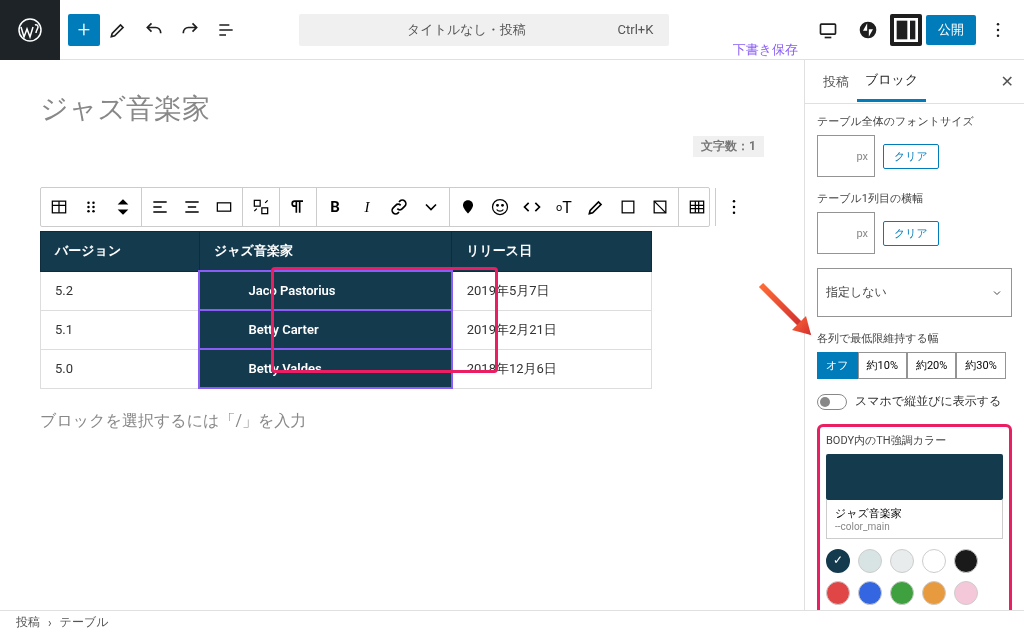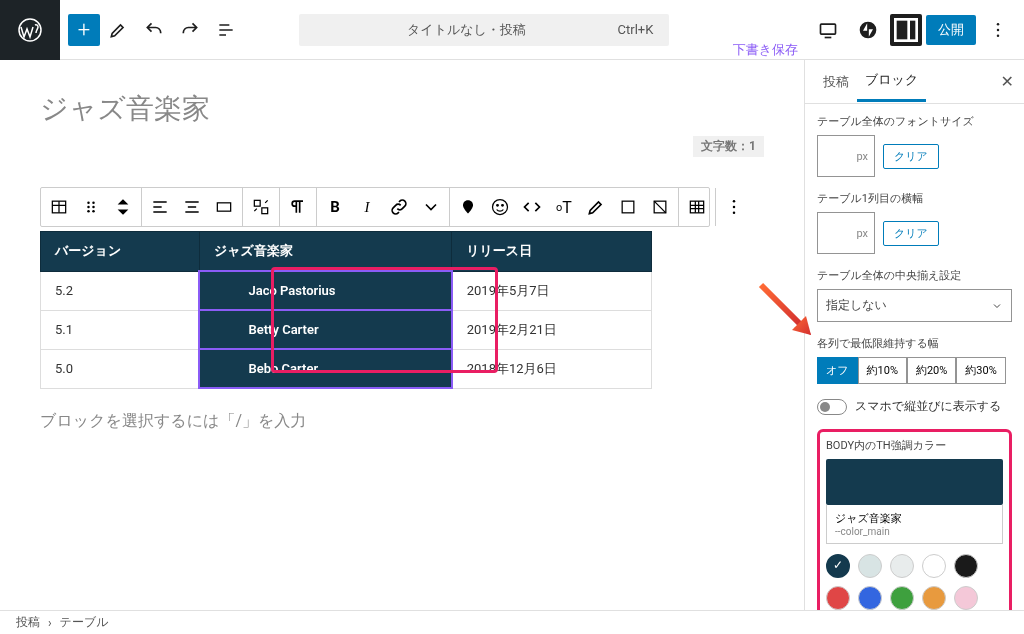--- a/index.html
+++ b/index.html
@@ -50,21 +50,21 @@
 .sidebar-tabs { display: flex; border-bottom: 1px solid #e0e0e0; padding: 0 10px; align-items: center; height: 44px; }
 .sidebar-tab { padding: 10px 8px; font-size: 13px; color: #555; }
 .sidebar-tab.active { border-bottom: 3px solid #007cba; color: #1e1e1e; font-weight: 500; text-align: center; }
 .sidebar-close { margin-left: auto; font-size: 16px; color: #555; }
 .sidebar-scroll { flex: 1; overflow-y: scroll; padding: 10px 12px; }
 .panel-label { font-size: 11px; color: #444; margin-bottom: 6px; }
 .panel-row { margin-bottom: 14px; }
 .px-input-row { display: flex; align-items: center; gap: 8px; }
 .px-input { border: 1px solid #949494; width: 58px; height: 42px; text-align: right; padding-right: 6px; font-size: 11px; color: #888; display: flex; align-items: center; justify-content: flex-end; }
 .clear-btn { border: 1px solid #007cba; color: #007cba; padding: 4px 10px; font-size: 11px; border-radius: 2px; }
-.select-box { border: 1px solid #949494; height: 33px; display: flex; align-items: center; padding: 0 8px; font-size: 12px; color: #444; justify-content: space-between; }
+.select-box { border: 1px solid #949494; height: 49px; display: flex; align-items: center; padding: 0 8px; font-size: 12px; color: #444; justify-content: space-between; }
 .btn-row { display: flex; gap: 0; }
 .btn-row button { border: 1px solid #949494; padding: 5px 8px; font-size: 11px; background: #fff; }
 .btn-row button.active { background: #007cba; color: #fff; border-color: #007cba; }
 .toggle-row { display: flex; align-items: center; gap: 8px; font-size: 12px; color: #333; }
 .toggle { width: 30px; height: 16px; border-radius: 8px; border: 1px solid #888; position: relative; background: #fff; }
 .toggle::after { content: ''; position: absolute; width: 10px; height: 10px; border-radius: 50%; background: #888; top: 2px; left: 2px; }
 
 
 .color-panel-box { border: 3px solid #e91e63; border-radius: 6px; padding: 6px 6px 8px; margin-bottom: 10px; }
 .color-preview { height: 46px; background: #143a4e; border-radius: 2px; }
@@ -309,21 +309,21 @@
             <td class="hl">Jaco Pastorius</td>
             <td>2019年5月7日</td>
           </tr>
           <tr>
             <td>5.1</td>
             <td class="hl">Betty Carter</td>
             <td>2019年2月21日</td>
           </tr>
           <tr>
             <td>5.0</td>
-            <td class="hl">Bebo Carter</td>
+            <td class="hl">Betty Valdes</td>
             <td>2018年12月6日</td>
           </tr>
         </tbody>
       </table>
       <div class="col-highlight" style="top:36px;left:231px;width:227px;height:106px"></div>
     </div>
 
     <div class="block-prompt">ブロックを選択するには「/」を入力</div>
   </div>
 
@@ -346,21 +346,20 @@
       <div class="panel-row">
         <div class="panel-label">テーブル1列目の横幅</div>
         <div class="px-input-row">
           <div class="px-input">
               <span>px</span>
             </div>
           <div class="clear-btn">クリア</div>
         </div>
       </div>
       <div class="panel-row">
-        <div class="panel-label">テーブル全体の中央揃え設定</div>
         <div class="select-box">
           <span>指定しない</span>
           <svg width="12" height="12" viewBox="0 0 24 24" fill="none" stroke="currentColor" stroke-width="2">
               <path d="M6 9l6 6 6-6"></path>
             </svg>
         </div>
       </div>
       <div class="panel-row">
         <div class="panel-label">各列で最低限維持する幅</div>
         <div class="btn-row">

